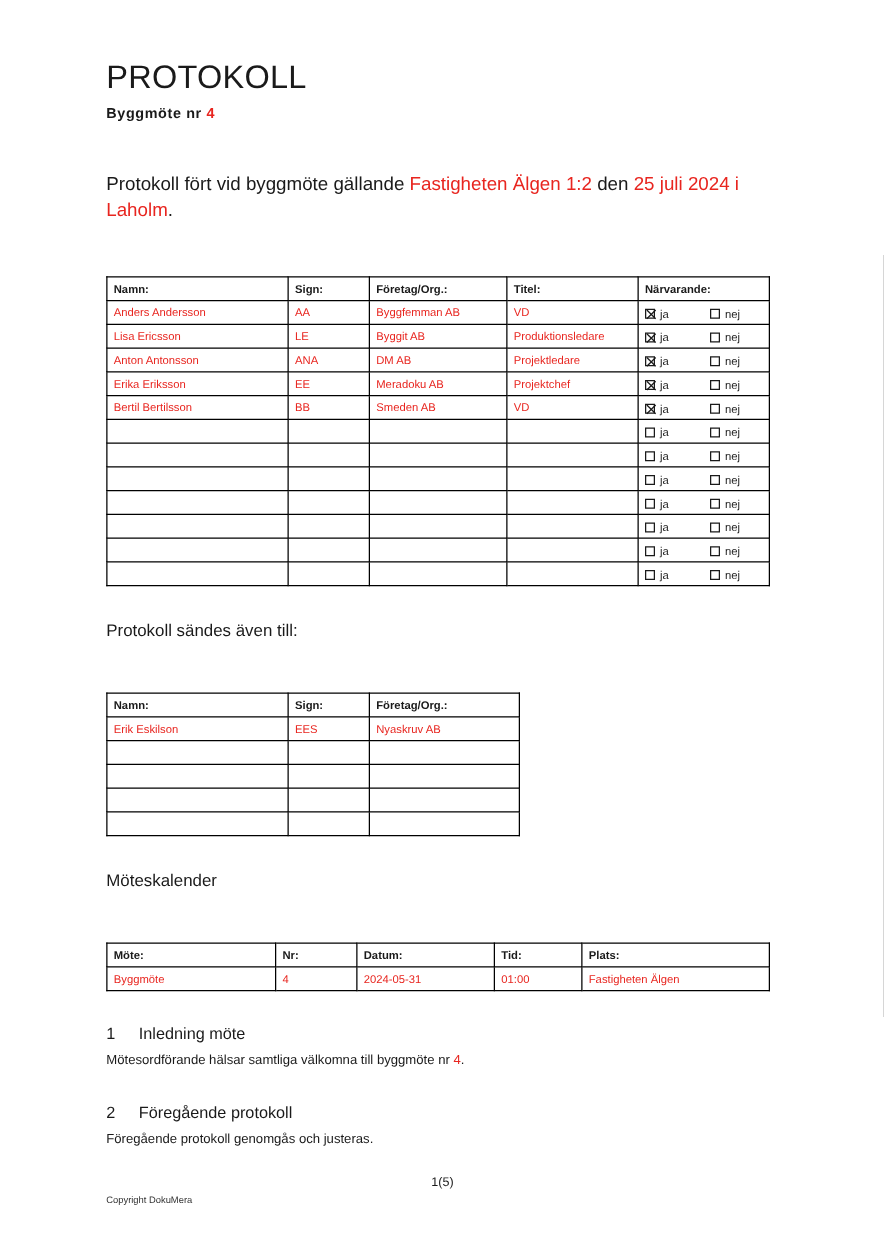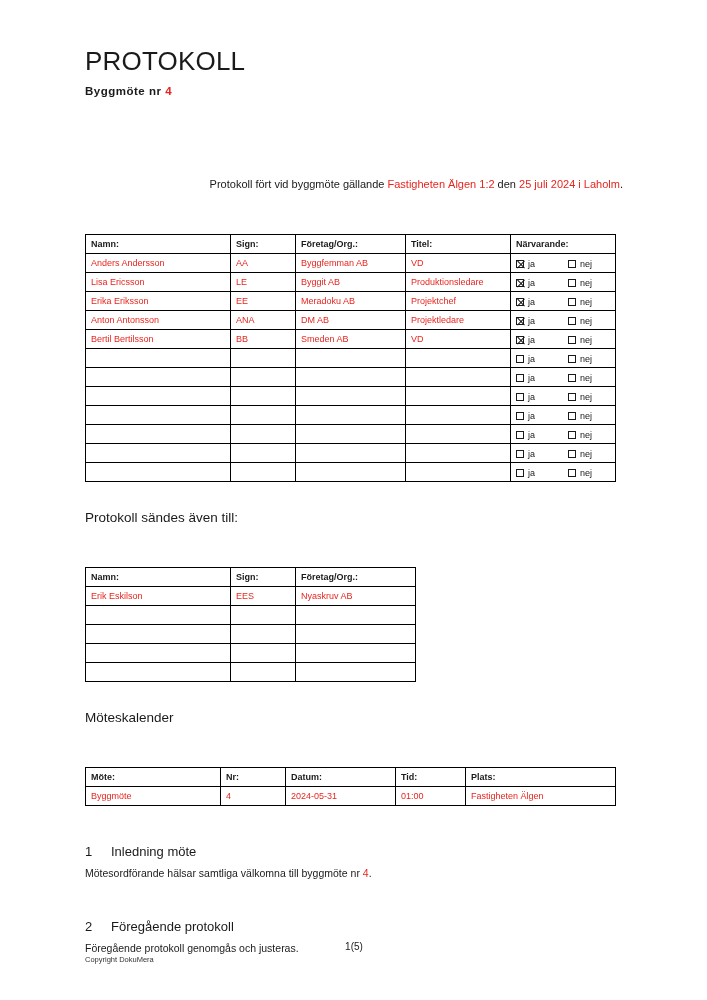--- a/index.html
+++ b/index.html
@@ -38,25 +38,24 @@
     font-size: 11.5px;
     font-weight: bold;
     color: #1a1a1a;
     margin: 8px 0 0 0;
     letter-spacing: 0.5px;
   }
   .red {
     color: #e8251f;
   }
   .intro {
-    font-size: 11px;
-    color: #1a1a1a;
-    margin: 80px 0 0 0;
+    font-size: 15px;
+    color: #1a1a1a;
+    margin: 40px 0 0 0;
     line-height: 1.4;
-    text-align: right;
   }
   h2.section {
     font-size: 13.5px;
     font-weight: normal;
     color: #1a1a1a;
     margin: 28px 0 9px 0;
   }
   table.grid {
     border-collapse: collapse;
     font-size: 9px;
@@ -136,21 +135,21 @@
   .t-cal col.c1 { width: 135px; }
   .t-cal col.c2 { width: 65px; }
   .t-cal col.c3 { width: 110px; }
   .t-cal col.c4 { width: 70px; }
   .t-cal col.c5 { width: 150px; }
 
   h3.numbered {
     font-size: 13px;
     font-weight: normal;
     color: #1a1a1a;
-    margin: 38px 0 7px 0;
+    margin: 26px 0 7px 0;
   }
   h3.numbered .num {
     display: inline-block;
     width: 26px;
   }
   p.body {
     font-size: 10.5px;
     color: #1a1a1a;
     margin: 0;
     line-height: 1.4;
@@ -238,42 +237,42 @@
                   <span>ja</span>
                 </span>
                 <span class="attend-opt">
                   <span class="cbox"></span>
                   <span>nej</span>
                 </span>
               </span>
             </td>
           </tr>
           <tr>
+            <td class="value">Anton Antonsson</td>
+            <td class="value">ANA</td>
+            <td class="value">DM AB</td>
+            <td class="value">Projektledare</td>
+            <td class="attend-cell">
+              <span class="attend-inner">
+                <span class="attend-opt">
+                  <span class="cbox checked"></span>
+                  <span>ja</span>
+                </span>
+                <span class="attend-opt">
+                  <span class="cbox"></span>
+                  <span>nej</span>
+                </span>
+              </span>
+            </td>
+          </tr>
+          <tr>
             <td class="value">Erika Eriksson</td>
             <td class="value">EE</td>
             <td class="value">Meradoku AB</td>
             <td class="value">Projektchef</td>
-            <td class="attend-cell">
-              <span class="attend-inner">
-                <span class="attend-opt">
-                  <span class="cbox checked"></span>
-                  <span>ja</span>
-                </span>
-                <span class="attend-opt">
-                  <span class="cbox"></span>
-                  <span>nej</span>
-                </span>
-              </span>
-            </td>
-          </tr>
-          <tr>
-            <td class="value">Anton Antonsson</td>
-            <td class="value">ANA</td>
-            <td class="value">DM AB</td>
-            <td class="value">Projektledare</td>
             <td class="attend-cell">
               <span class="attend-inner">
                 <span class="attend-opt">
                   <span class="cbox checked"></span>
                   <span>ja</span>
                 </span>
                 <span class="attend-opt">
                   <span class="cbox"></span>
                   <span>nej</span>
                 </span>

